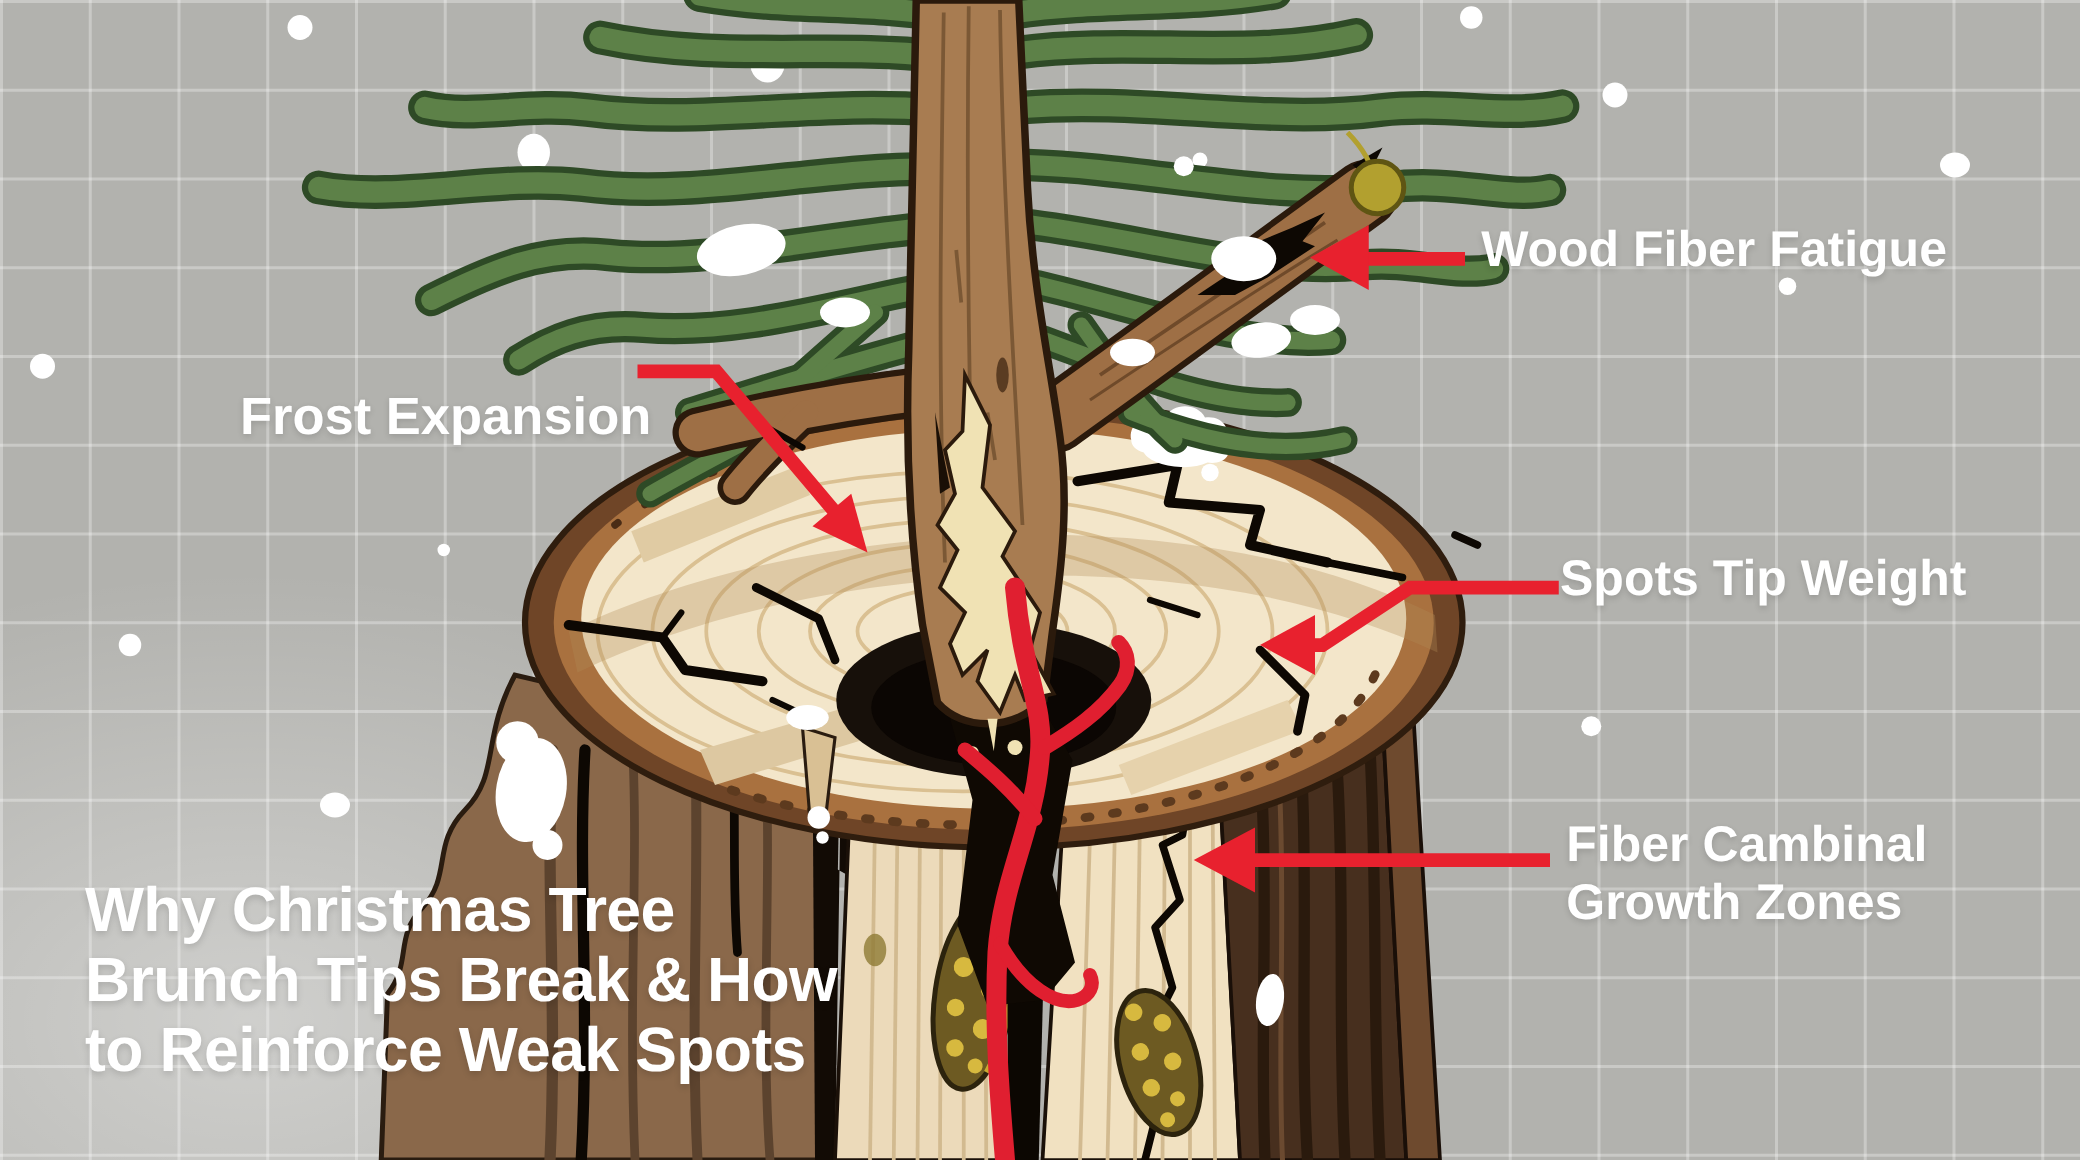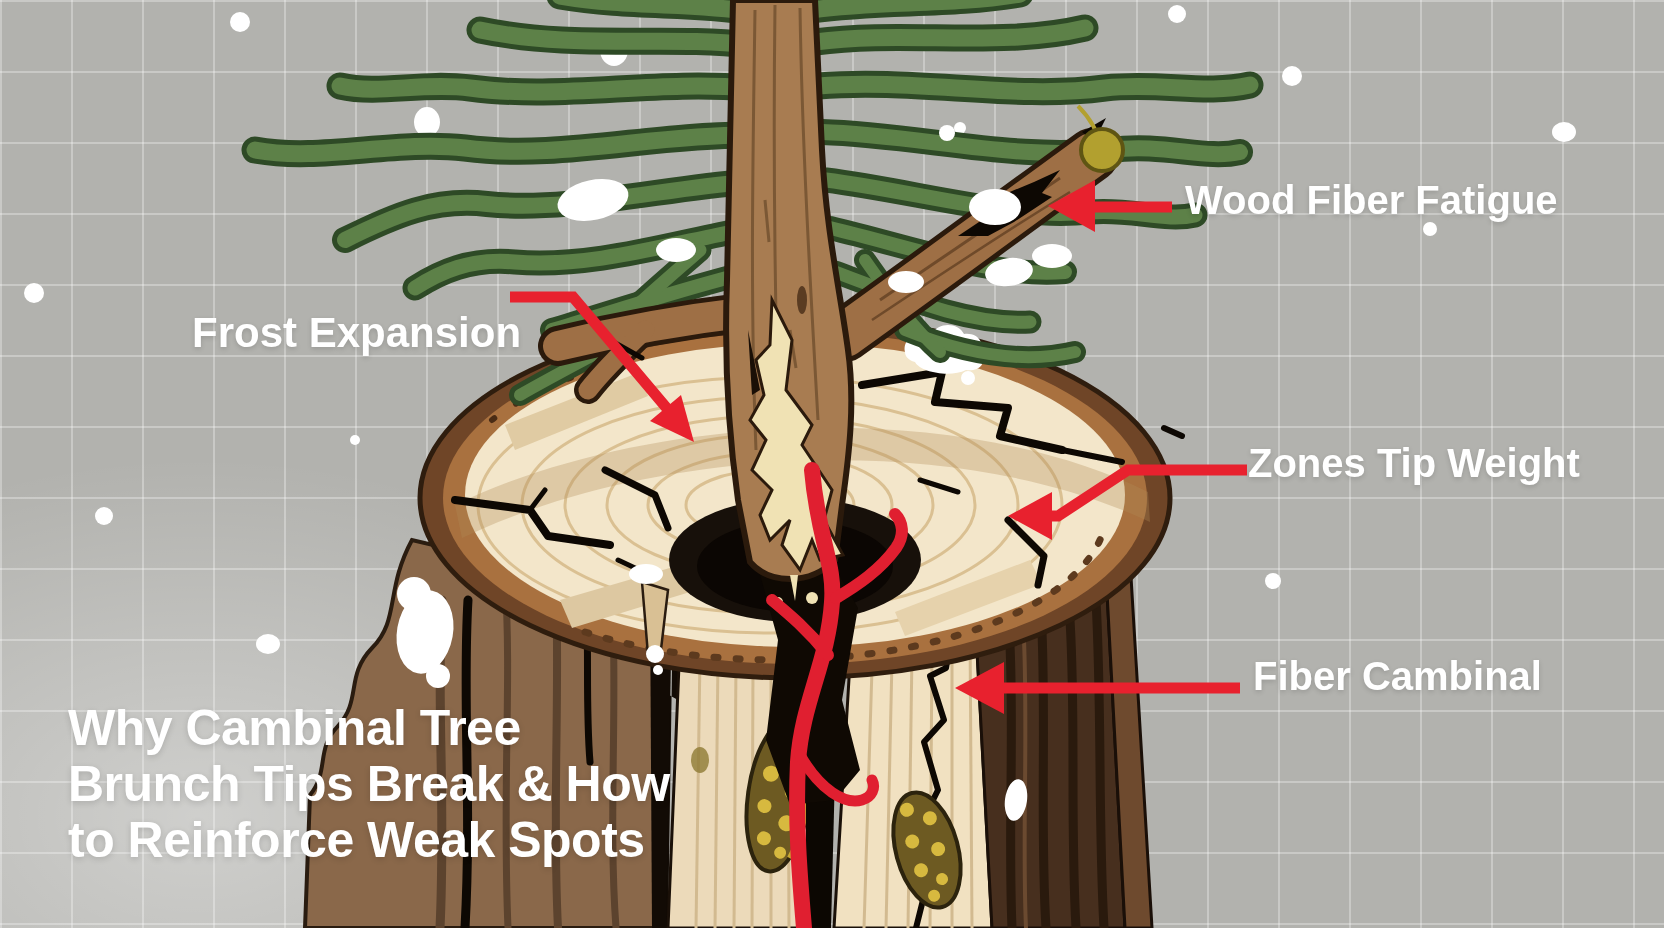--- a/index.html
+++ b/index.html
@@ -343,26 +343,27 @@
       <polygon class="arrow-head" points="955,688 1004,662 1004,714"></polygon>
     </g>
   </g>
 </svg>
 
 <div class="label lbl-40" style="left:1185px;top:178px;">Wood Fiber Fatigue</div>
 
 <div class="label lbl-40" style="left:192px;top:262px;font-size:42px;margin-top:48px;">Frost Expansion</div>
 
 <div class="label" style="left:1248px;top:441px;">
-  <div class="lbl-40">Zones Tip Weight</div>
+  <div class="lbl-40">Spots Tip Weight</div>
 </div>
 
 <div class="label" style="left:1253px;top:653px;line-height:46px;">
   <div class="lbl-40">Fiber Cambinal</div>
+  <div class="lbl-40">Growth Zones</div>
 </div>
 
 <div class="title">
-  <div>Why Cambinal Tree</div>
+  <div>Why Christmas Tree</div>
   <div>Brunch Tips Break &amp; How</div>
   <div>to Reinforce Weak Spots</div>
 </div>
 
 </div>
 
 </body></html>

